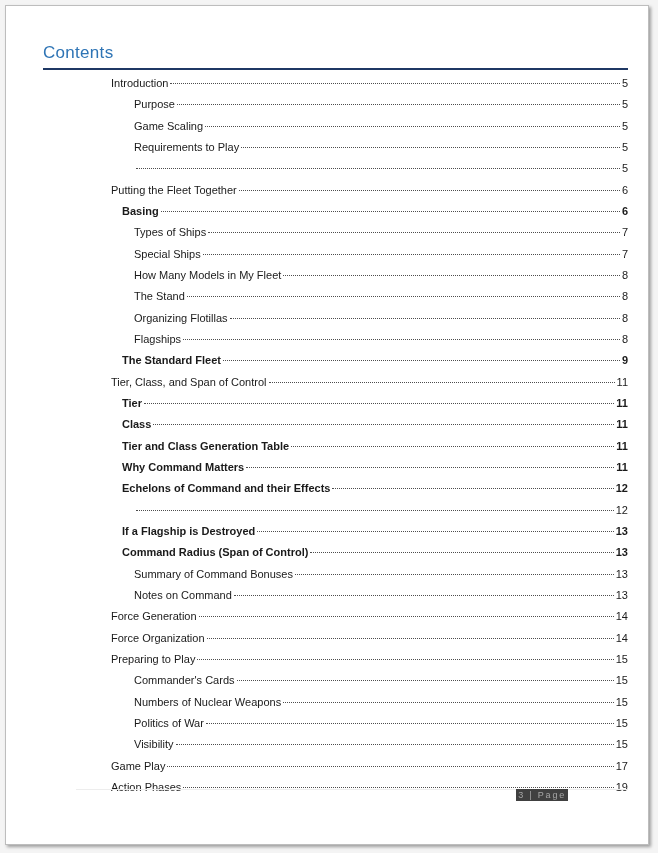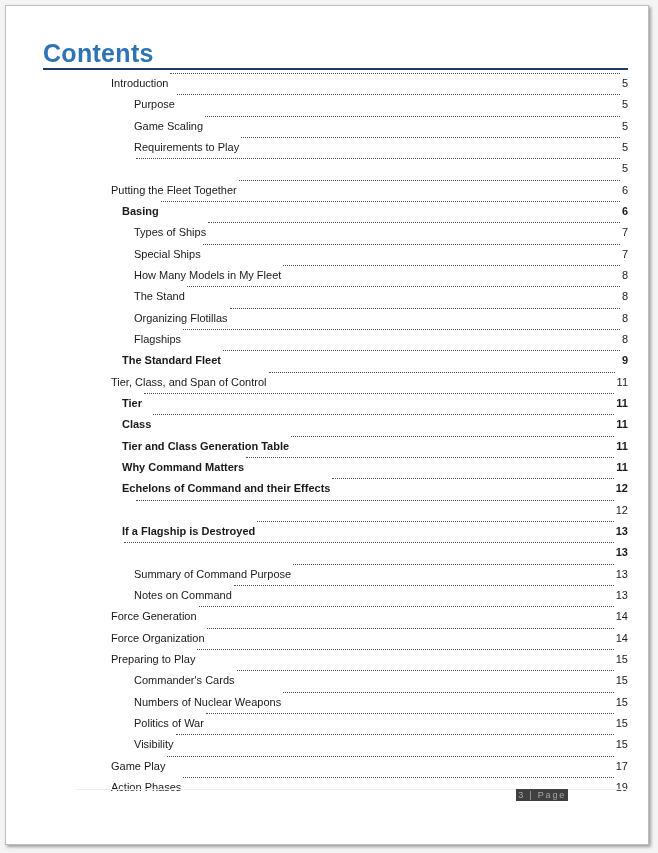--- a/index.html
+++ b/index.html
@@ -20,37 +20,37 @@
     border: 1px solid #bdbdbd;
     box-shadow: 2px 2px 3px rgba(0,0,0,0.35);
     box-sizing: border-box;
     overflow: hidden;
   }
   .content {
     margin: 36px 20px 0 37px;
   }
   .toc-heading {
     margin: 0;
-    font-size: 25px;
+    font-size: 17px;
     line-height: 22px;
-    font-weight: 700;
+    font-weight: 400;
     letter-spacing: 0.3px;
     color: #2E74B5;
   }
   .heading-rule {
     margin-top: 4px;
     height: 0;
     border-bottom: 2.5px solid #1F3864;
   }
   .toc {
     margin: 3px 0 0 68px;
   }
   .toc-row {
     display: flex;
-    align-items: flex-start;
+    align-items: center;
     height: 21.33px;
     line-height: 21.33px;
     font-size: 11px;
     color: #1a1a1a;
     overflow: hidden;
   }
   .toc-row.level-2 { padding-left: 11px; font-weight: bold; }
   .toc-row.level-3 { padding-left: 23px; }
   .toc-title { white-space: nowrap; }
   .toc-leader {
@@ -188,25 +188,26 @@
         <div class="toc-row level-3">
           <span class="toc-leader"></span>
           <span class="toc-page">12</span>
         </div>
         <div class="toc-row level-2">
           <span class="toc-title">If a Flagship is Destroyed</span>
           <span class="toc-leader"></span>
           <span class="toc-page">13</span>
         </div>
         <div class="toc-row level-2">
-          <span class="toc-leader"></span>
-          <span class="toc-page">13</span>
-        </div>
-        <div class="toc-row level-3">
-          <span class="toc-title">Summary of Command Purpose</span>
+          <span class="toc-title">Command Radius (Span of Control)</span>
+          <span class="toc-leader"></span>
+          <span class="toc-page">13</span>
+        </div>
+        <div class="toc-row level-3">
+          <span class="toc-title">Summary of Command Bonuses</span>
           <span class="toc-leader"></span>
           <span class="toc-page">13</span>
         </div>
         <div class="toc-row level-3">
           <span class="toc-title">Notes on Command</span>
           <span class="toc-leader"></span>
           <span class="toc-page">13</span>
         </div>
         <div class="toc-row level-1">
           <span class="toc-title">Force Generation</span>

